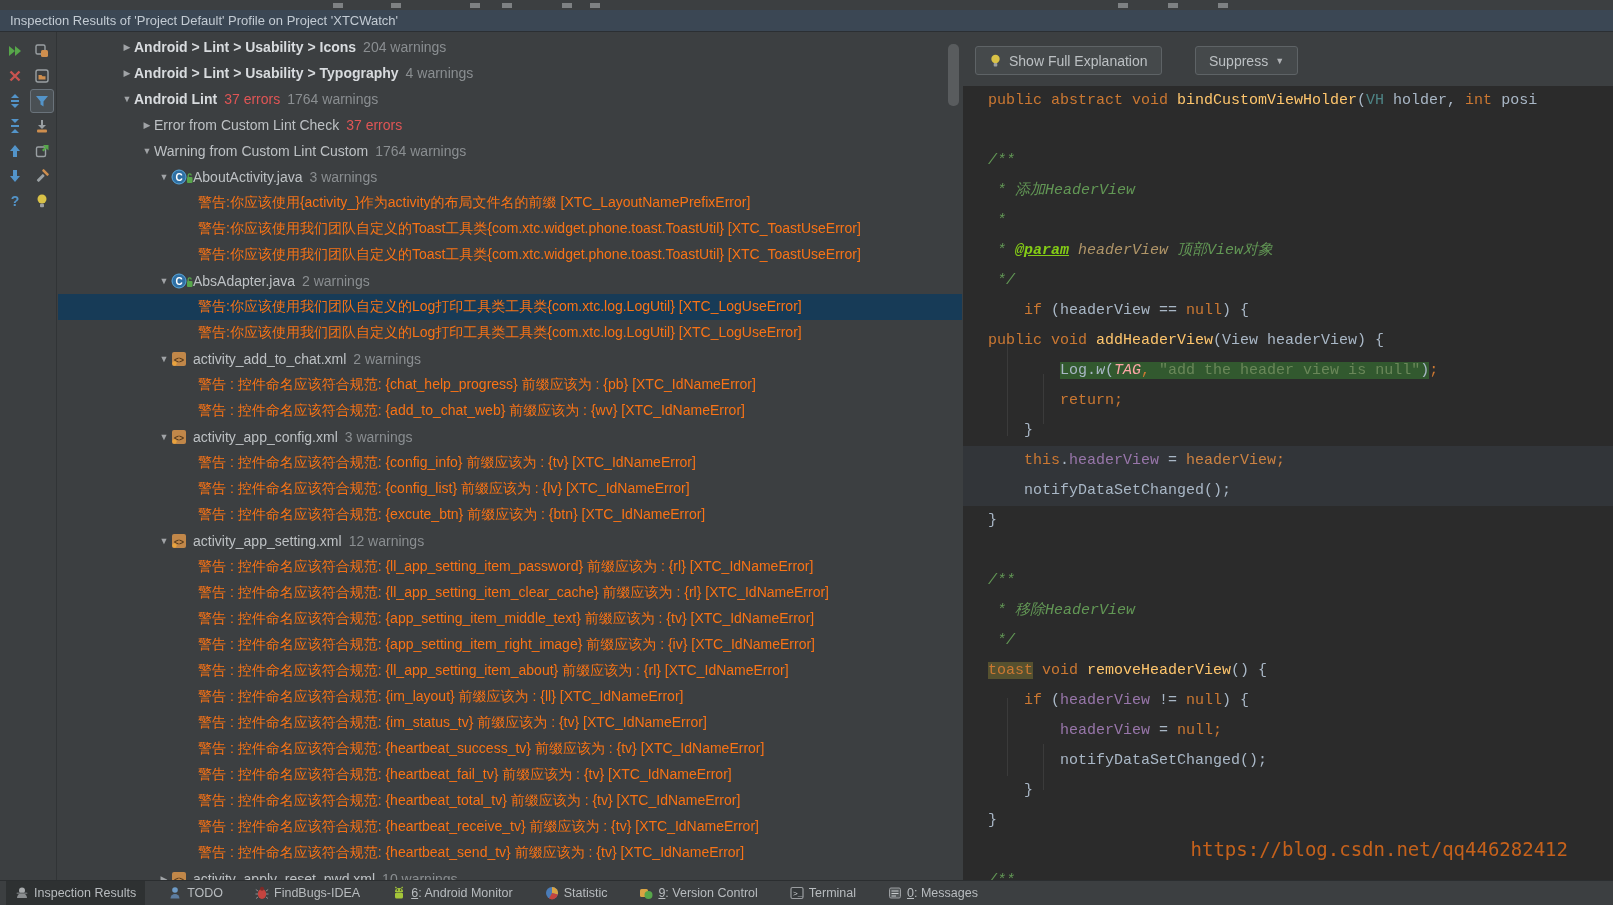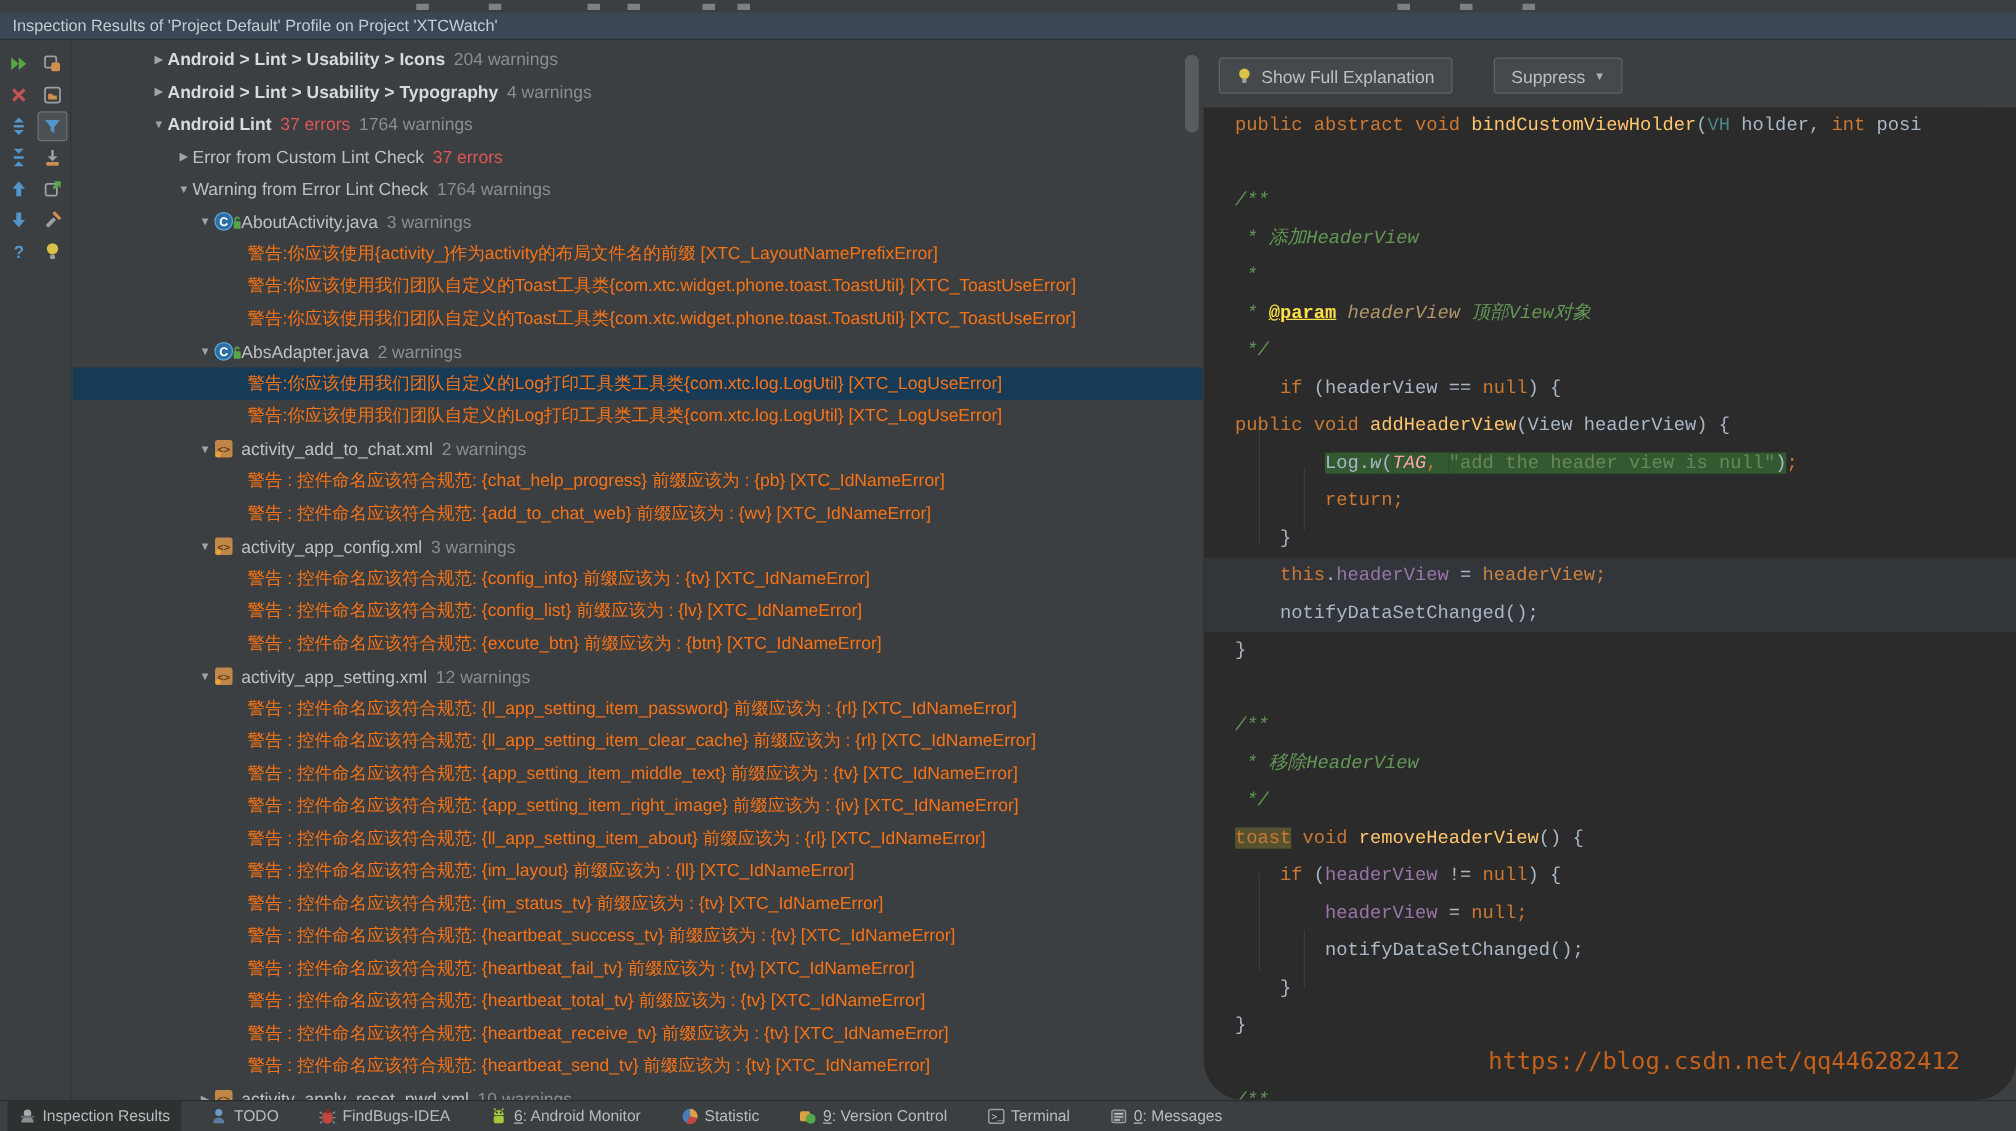--- a/index.html
+++ b/index.html
@@ -41,26 +41,26 @@
 
   
   .editor { position:absolute; left:963px; top:32px; width:650px; height:736px; background:#2b2b2b; }
   .editor-toolbar { position:absolute; left:0; top:0; width:650px; height:54px; background:#3c3f41; }
   .ed-btn { position:absolute; top:14px; height:29px; background:#45494b; border:1px solid #5e6366;
             border-radius:3px; color:#bcc0c3; font-size:14px; display:flex; align-items:center;
             gap:7px; padding:0 13px; }
   .ed-btn .caret { font-size:9px; color:#aeb1b4; }
   .code-area { position:absolute; left:0; top:54px; width:650px; height:794px; background:#2b2b2b;
                overflow:hidden; font-family:"Liberation Mono","DejaVu Sans Mono",monospace;
-               font-size:15px;border-radius:32px; }
+               font-size:15px; }
   .code-line { height:30px; line-height:30px; white-space:pre; padding-left:25px; }
   .code-line.band { background:#323539; }
   .kw{color:#cc7832} .mth{color:#ffc66d} .df{color:#a9b7c6} .fld{color:#9876aa}
   .cmt{color:#629755;font-style:italic}
-  .tag{color:#fde047;font-weight:bold;text-decoration:underline}
+  .tag{color:#84cc16;font-style:italic;font-weight:bold;text-decoration:underline}
   .cmtv{color:#b09568;font-style:italic}
   .str{color:#6a8759} .typ{color:#4e8586} .tan{color:#cc8242}
   .it{color:#a9b7c6;font-style:italic} .tagc{color:#fca5a5;font-style:italic}
   .bg-g{background:#32592f} .bg-y{background:#56512f}
   .iguide { position:absolute; width:1px; background:rgba(255,255,255,0.08); }
   .watermark { position:absolute; right:45px; top:752px; color:#f97316; opacity:.75;
                font-family:"DejaVu Sans Mono",monospace; font-size:19px; }
 
   
   .status-bar { position:absolute; left:0; top:880px; width:1613px; height:25px;
@@ -226,21 +226,21 @@
         <span class="seg-e">37 errors</span>
         <span class="seg-d">1764 warnings</span>
       </div>
       <div class="tree-row" style="padding-left: 82px;">
         <span class="arrow">▶</span>
         <span class="seg-n">Error from Custom Lint Check</span>
         <span class="seg-e">37 errors</span>
       </div>
       <div class="tree-row" style="padding-left: 82px;">
         <span class="arrow">▼</span>
-        <span class="seg-n">Warning from Error Lint Check</span>
+        <span class="seg-n">Warning from Custom Lint Custom</span>
         <span class="seg-d">1764 warnings</span>
       </div>
       <div class="tree-row" style="padding-left: 99px;">
         <span class="arrow">▼</span>
         <span class="ficon">
           <svg width="22" height="16">
             <circle cx="8" cy="8" r="7" fill="#2e6fa3" stroke="#5aa7db" stroke-width="1"></circle>
             <text x="8" y="12" font-size="10" font-weight="bold" fill="#ffffff" text-anchor="middle" font-family="Liberation Sans,sans-serif">C</text>
             <rect x="16" y="8" width="5.5" height="6" rx="1" fill="#57a64a"></rect>
             <path d="M17.2 8 v-1.6 a1.5 1.5 0 0 1 3 0" fill="none" stroke="#57a64a" stroke-width="1.3"></path>

